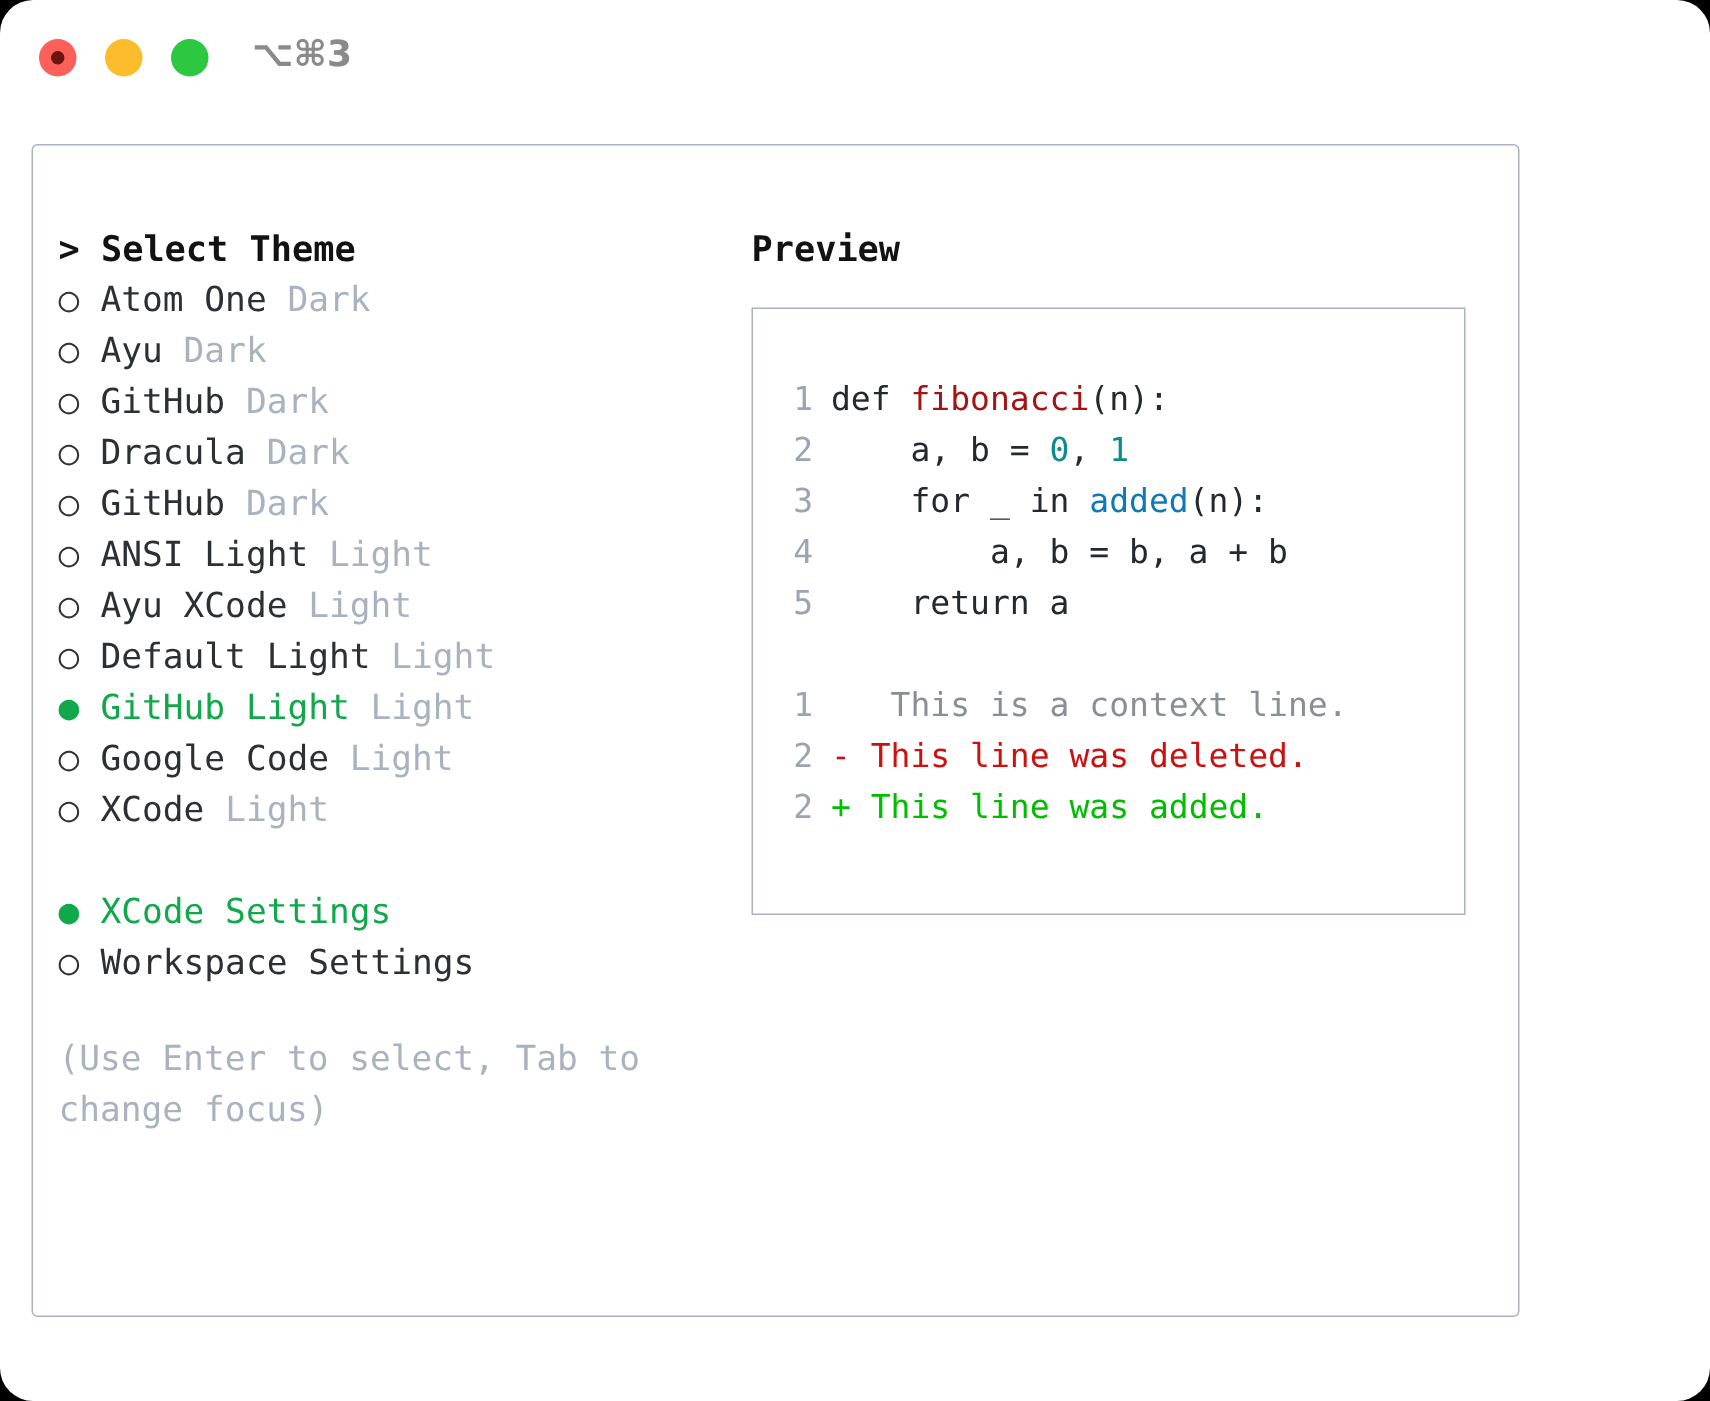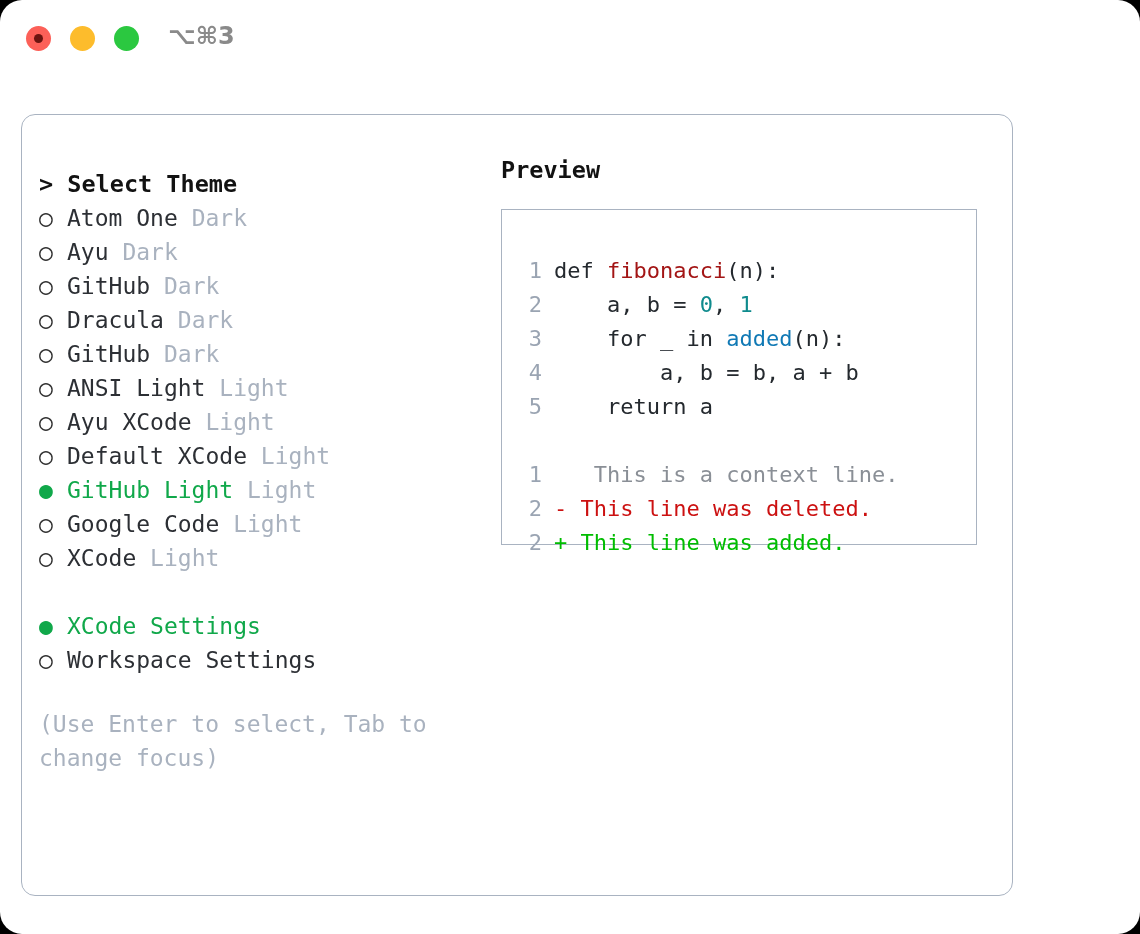--- a/index.html
+++ b/index.html
@@ -69,24 +69,23 @@
   }
 
   
   .card {
     position: absolute;
     left: 21px;
     top: 96px;
     width: 992px;
     height: 782px;
     border: 1.5px solid #a9b3c1;
-    border-radius: 14px;
+    border-radius: 4px;
     background: #ffffff;
     box-sizing: border-box;
-    margin-top: 18px;
   }
 
   
   .left-col {
     position: absolute;
     left: 17px;
     top: 52px;
     width: 430px;
   }
   .row {
@@ -120,33 +119,33 @@
     line-height: 34px;
     color: #a9b2bf;
     width: 400px;
     white-space: pre-wrap;
   }
 
   
   .right-col {
     position: absolute;
     left: 479px;
-    top: 38px;
+    top: 52px;
     width: 490px;
   }
   .preview-title {
     font-size: 23.5px;
     font-weight: 700;
     color: #121212;
     line-height: 34px;
   }
   .preview-box {
     margin-top: 22px;
     width: 476px;
-    height: 336px;
+    height: 405px;
     border: 1.5px solid #a9b3c1;
     background: #ffffff;
     box-sizing: border-box;
     padding: 44px 0 0 18px;
   }
   .code-line {
     font-size: 22px;
     line-height: 34px;
     white-space: pre;
   }
@@ -187,21 +186,21 @@
       <div class="row hdr">&gt; Select Theme</div>
 
       <div id="theme-list">
           <div class="row"><span class="marker">○</span><span class="theme-name">Atom One</span><span class="theme-tag"> Dark</span></div>
           <div class="row"><span class="marker">○</span><span class="theme-name">Ayu</span><span class="theme-tag"> Dark</span></div>
           <div class="row"><span class="marker">○</span><span class="theme-name">GitHub</span><span class="theme-tag"> Dark</span></div>
           <div class="row"><span class="marker">○</span><span class="theme-name">Dracula</span><span class="theme-tag"> Dark</span></div>
           <div class="row"><span class="marker">○</span><span class="theme-name">GitHub</span><span class="theme-tag"> Dark</span></div>
           <div class="row"><span class="marker">○</span><span class="theme-name">ANSI Light</span><span class="theme-tag"> Light</span></div>
           <div class="row"><span class="marker">○</span><span class="theme-name">Ayu XCode</span><span class="theme-tag"> Light</span></div>
-          <div class="row"><span class="marker">○</span><span class="theme-name">Default XCode</span><span class="theme-tag"> Light</span></div>
+          <div class="row"><span class="marker">○</span><span class="theme-name">Default Light</span><span class="theme-tag"> Light</span></div>
           <div class="row"><span class="marker sel">●</span><span class="theme-name sel">GitHub Light</span><span class="theme-tag"> Light</span></div>
           <div class="row"><span class="marker">○</span><span class="theme-name">Google Code</span><span class="theme-tag"> Light</span></div>
           <div class="row"><span class="marker">○</span><span class="theme-name">XCode</span><span class="theme-tag"> Light</span></div>
         </div>
 
       <div class="spacer"></div>
 
 
       <div id="apply-list">
           <div class="row"><span class="marker sel">●</span><span class="theme-name sel">XCode Settings</span></div>

